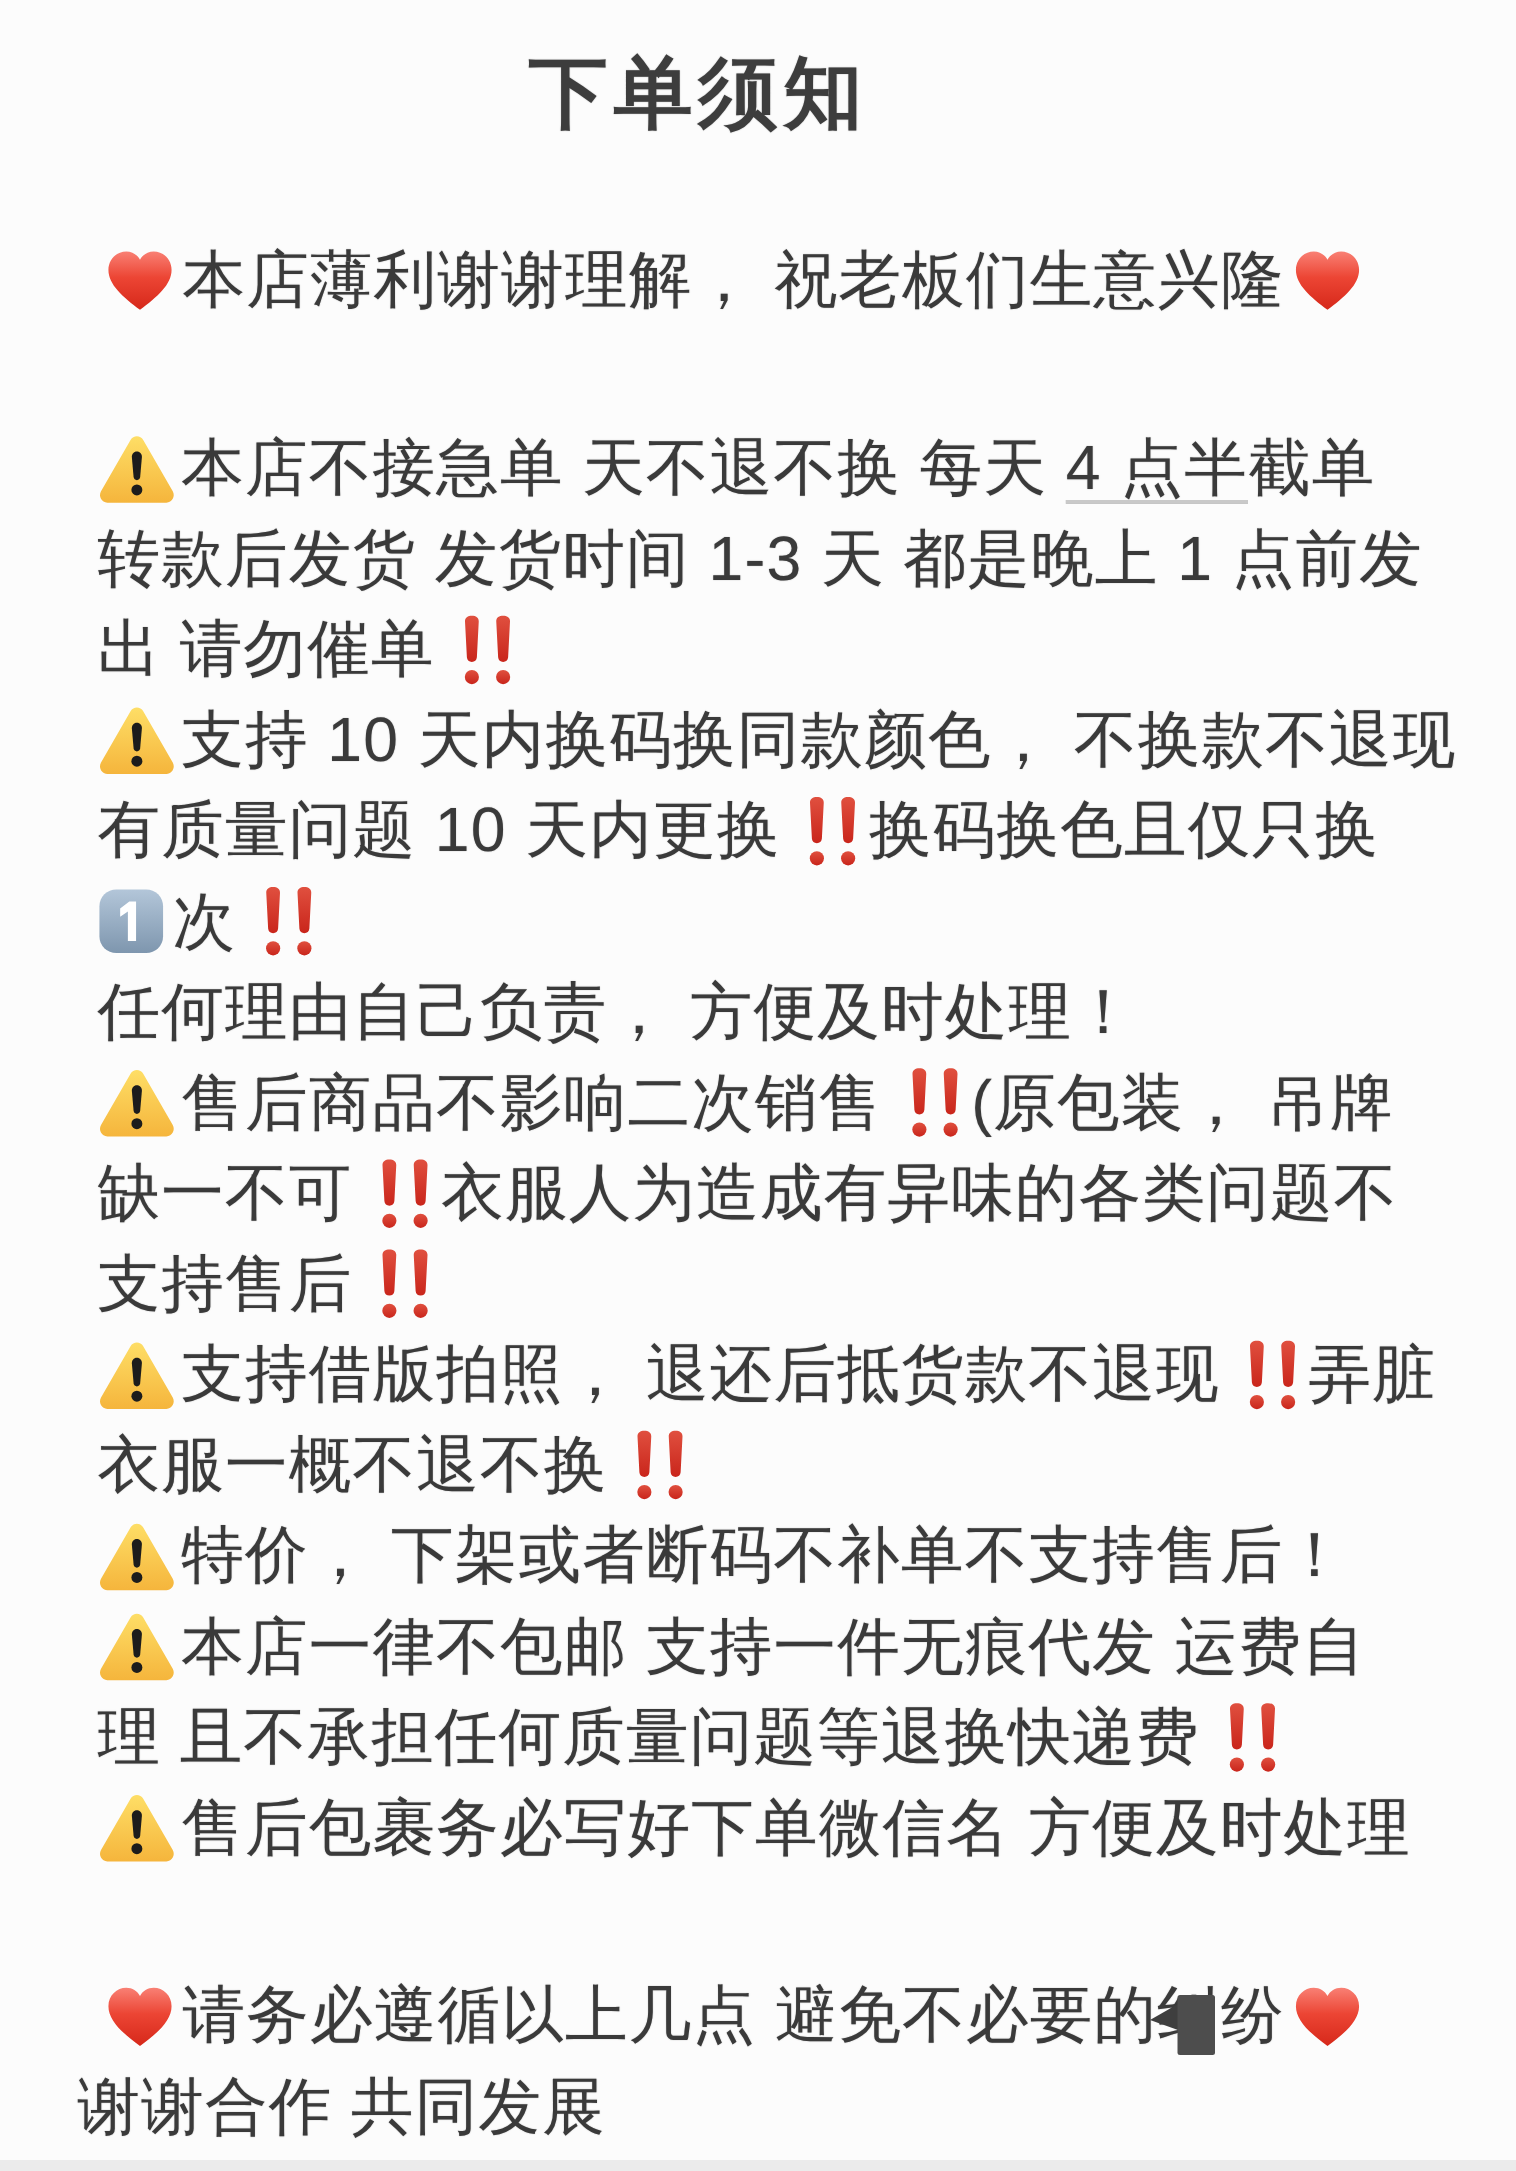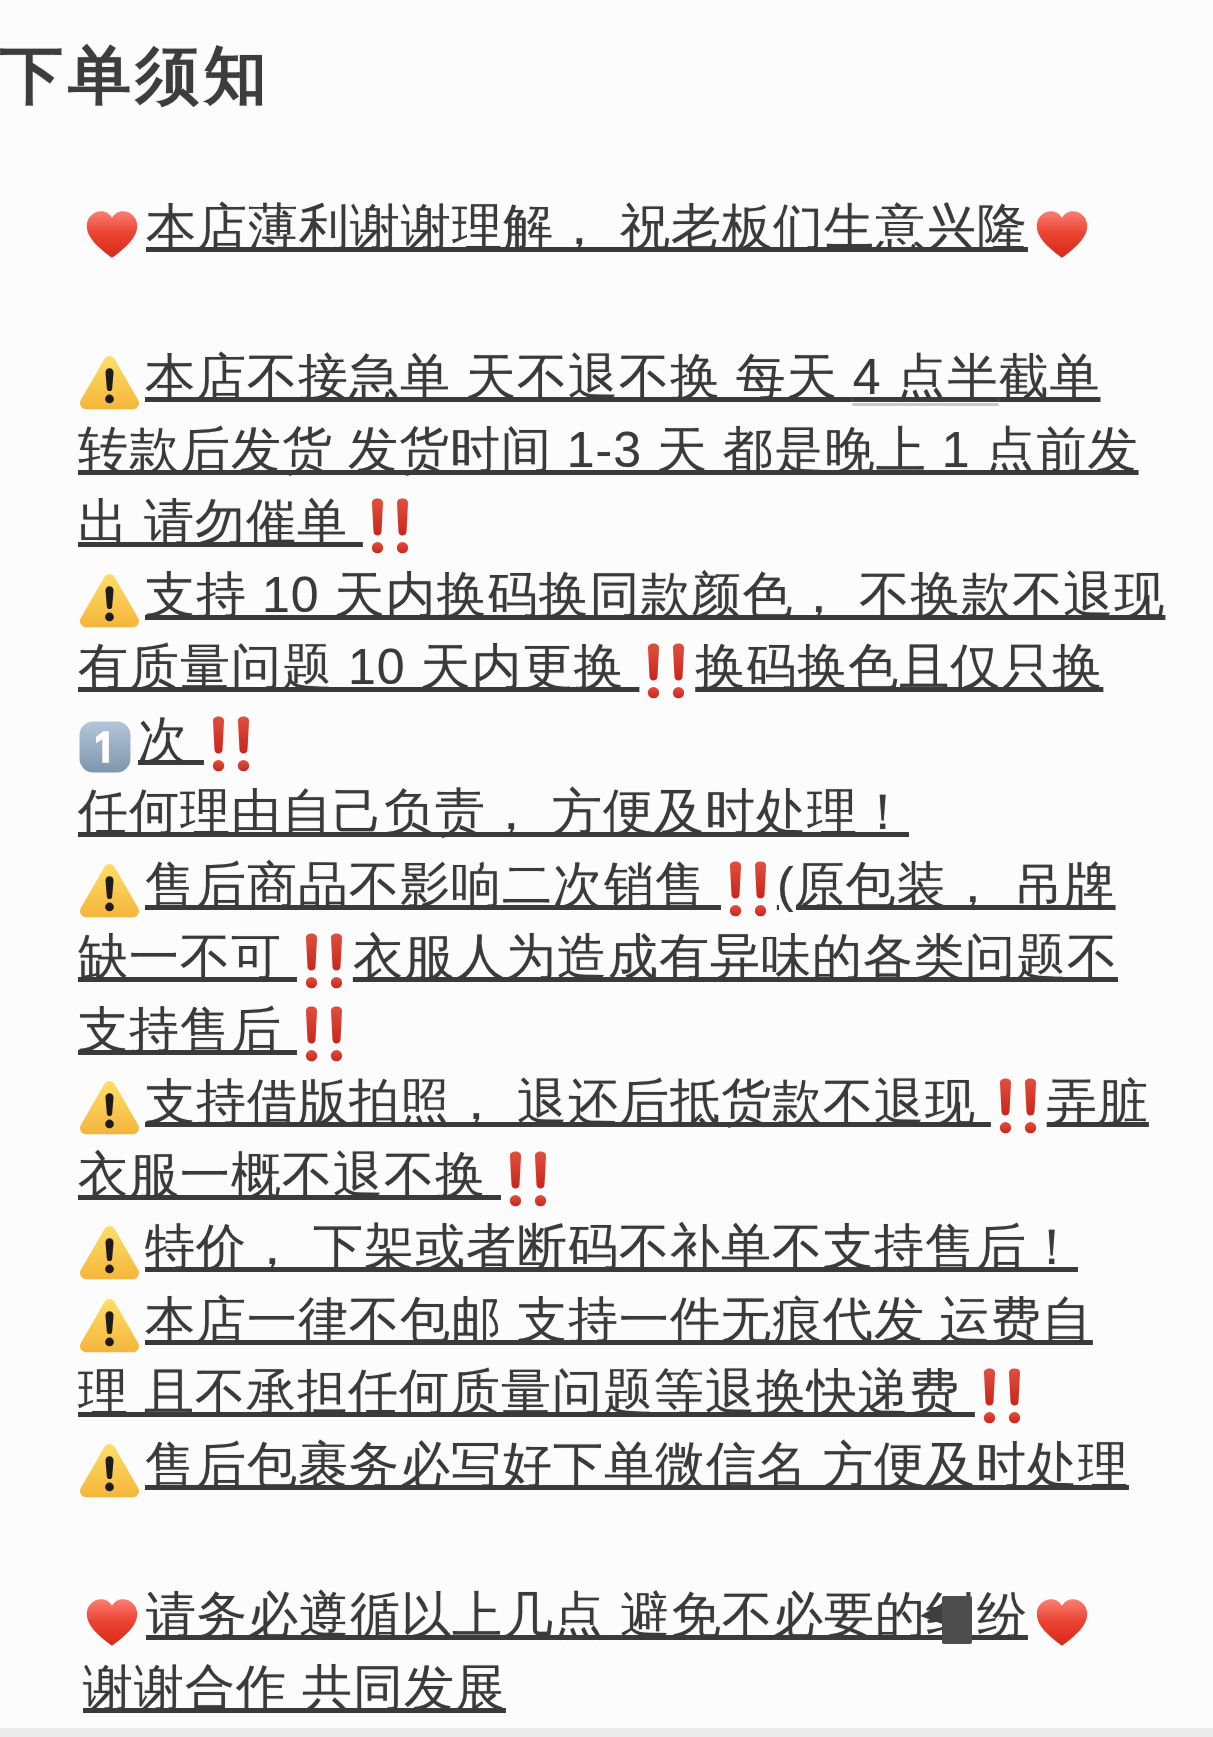--- a/index.html
+++ b/index.html
@@ -11,40 +11,39 @@
     overflow: hidden;
     font-family: "Liberation Sans", "DejaVu Sans", sans-serif;
     color: #3a3a3a;
   }
   .title {
     box-sizing: border-box;
     padding-top: 40px;
     padding-right: 95px;
     height: 110px;
     line-height: 70px;
-    text-align: left;
+    text-align: center;
     font-size: 63px;
     font-weight: 700;
     letter-spacing: 5px;
     color: #3d3d3d;
     text-shadow: 0 0 1px rgba(40,40,40,0.45);
   }
   .body-lines { position: relative; }
   .line {
     display: flex;
-    align-items: flex-end;
+    align-items: center;
     height: 72.5px;
     padding-left: 78px;
     font-size: 50px;
     white-space: pre;
     text-shadow: 0 0 1px rgba(40,40,40,0.4);
-    text-decoration: underline;
   }
   .line.sp { margin-top: 78px; }
-  .line.indent { padding-left: 83px; }
+  .line.indent { padding-left: 62px; }
   .seg { white-space: pre; letter-spacing: 1px; flex: none; }
   .seg.u {
     text-decoration: underline;
     text-decoration-thickness: 3px;
     text-decoration-color: #c9c9c9;
     text-underline-offset: 9px;
   }
   .icon { display: inline-flex; flex: none; margin-right: 3px; align-items: center; }
   .icon svg { display: block; }
   .icon-red-heart { margin-left: 5px; margin-right: 5px; }

